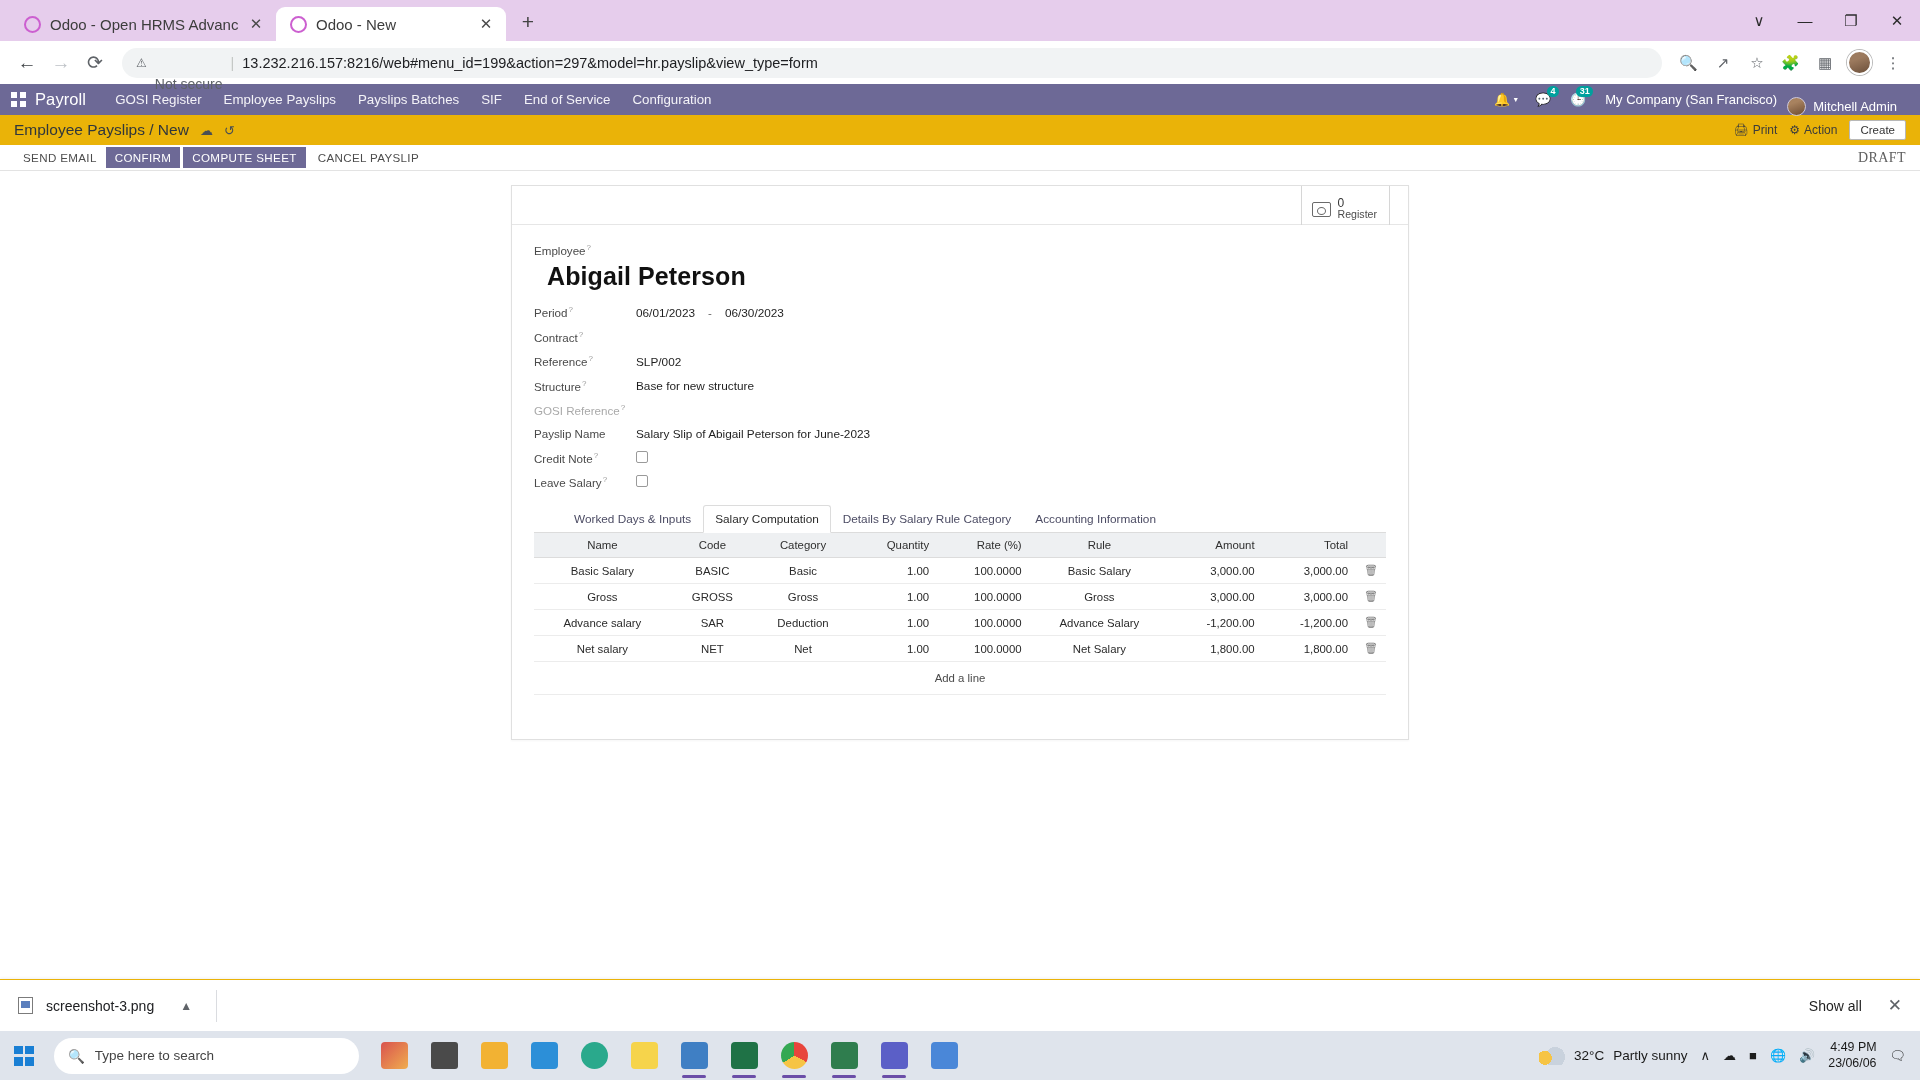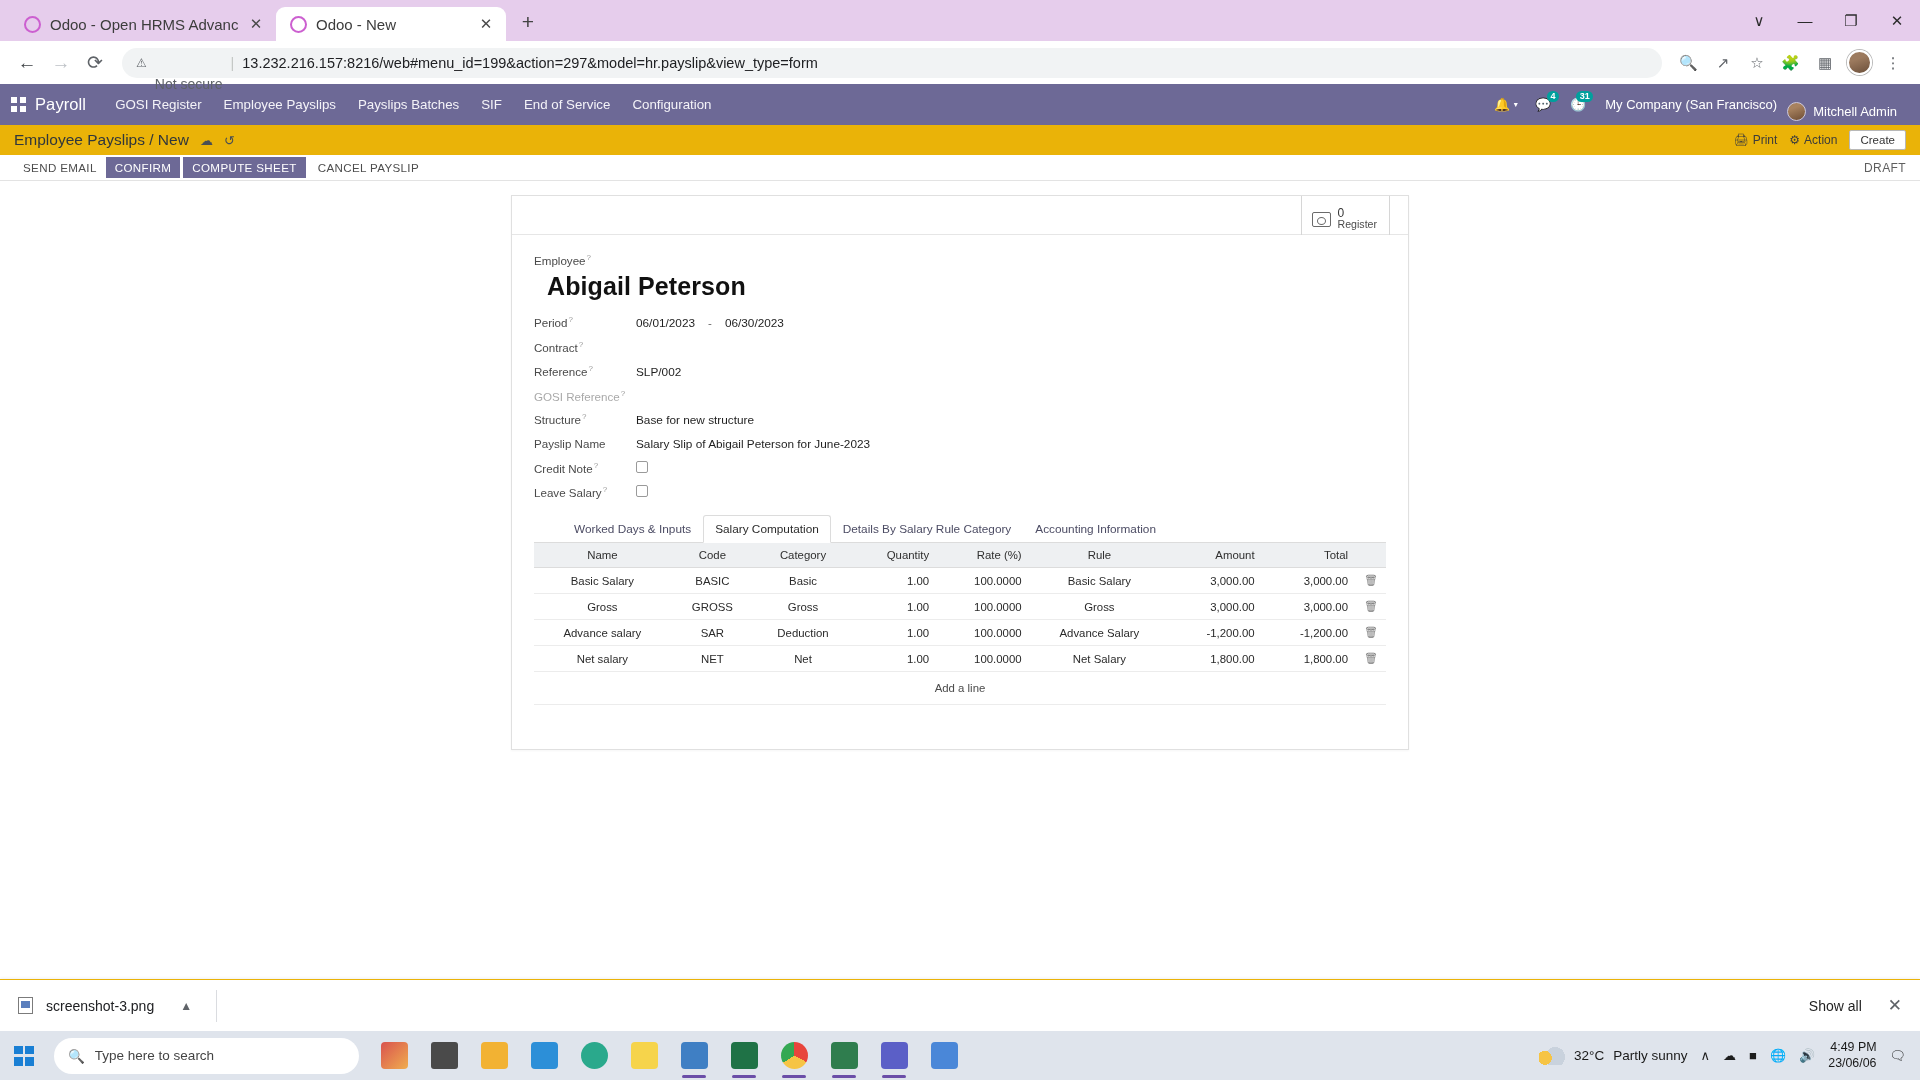--- a/index.html
+++ b/index.html
@@ -77,21 +77,21 @@
   .tb-avatar {
     width: 25px; height: 25px; border-radius: 50%;
     background: linear-gradient(160deg,#9c7a5e 35%,#6b4f3a);
     border: 2px solid #fff; box-shadow: 0 0 0 1px #bbb;
   }
 
   
   .odoo { width: 1920px; background: #ffffff; }
 
   .odoo-navbar {
-    height: 41px; background: #6d6996; display: flex; align-items: center;
+    height: 31px; background: #6d6996; display: flex; align-items: center;
     padding: 0 11px; color: #ffffff; font-size: 13.5px;
   }
   .apps-grid {
     width: 15px; height: 15px; display: grid;
     grid-template-columns: 1fr 1fr; grid-template-rows: 1fr 1fr;
     gap: 2.5px; margin-right: 9px;
   }
   .apps-grid span { background: #ffffff; display: block; }
   .odoo-brand { font-size: 16.5px; font-weight: 400; margin-right: 18px; letter-spacing: .1px; }
   .odoo-menu { display: flex; align-items: center; gap: 0; }
@@ -127,21 +127,21 @@
 
   .cp-statusbar {
     height: 26px; display: flex; align-items: center; gap: 0;
     padding: 0 14px; background: #fff; border-bottom: 1px solid #e3e3e3;
   }
   .sb-btn {
     font-size: 11.6px; letter-spacing: .35px; padding: 4px 9px;
     color: #4d4d4d; text-transform: uppercase;
   }
   .sb-btn.primary { background: #6d6996; color: #fff; margin-right: 3px; }
-  .sb-right { margin-left: auto; font-size: 12px; color: #5f5f5f; letter-spacing: .4px; }
+  .sb-right { margin-left: auto; font-size: 14px; color: #5f5f5f; letter-spacing: .4px; font-family: Liberation Serif, serif; }
 
   
   .sheet-wrap { background: #ffffff; padding: 14px 0 0 0; }
   .sheet {
     width: 898px; margin: 0 auto; background: #fff;
     border: 1px solid #e0e0e0; min-height: 478px;
     box-shadow: 0 1px 2px rgba(0,0,0,.04);
   }
 
   .stat-row {
@@ -417,27 +417,27 @@
           <span class="f-label"><span>Contract</span><sup>?</sup></span>
           <span class="f-val"></span>
         </div>
 
         <div class="f-row">
           <span class="f-label"><span>Reference</span><sup>?</sup></span>
           <span class="f-val">SLP/002</span>
         </div>
 
         <div class="f-row">
+          <span class="f-label"><span>Structure</span><sup>?</sup></span>
+          <span class="f-val">Base for new structure</span>
+        </div>
+
+        <div class="f-row">
           <span class="f-label muted"><span>GOSI Reference</span><sup>?</sup></span>
           <span class="f-val"></span>
-        </div>
-
-        <div class="f-row">
-          <span class="f-label"><span>Structure</span><sup>?</sup></span>
-          <span class="f-val">Base for new structure</span>
         </div>
 
         <div class="f-row">
           <span class="f-label">Payslip Name</span>
           <span class="f-val">Salary Slip of Abigail Peterson for June-2023</span>
         </div>
 
         <div class="f-row">
           <span class="f-label"><span>Credit Note</span><sup>?</sup></span>
           <span class="f-checkbox"></span>

